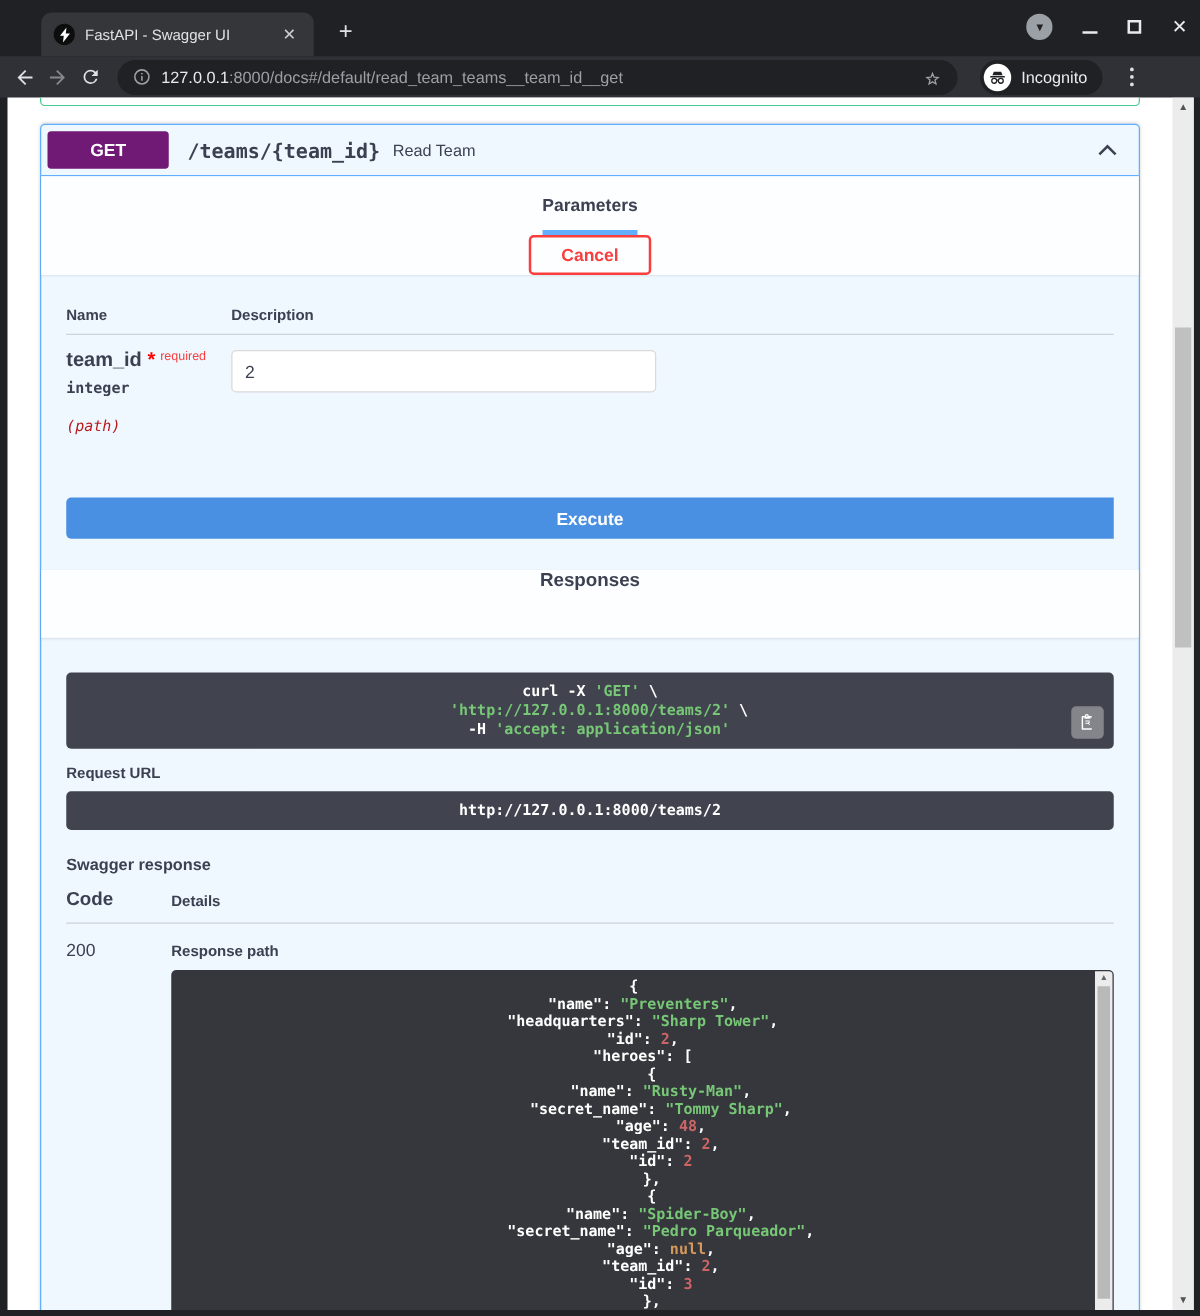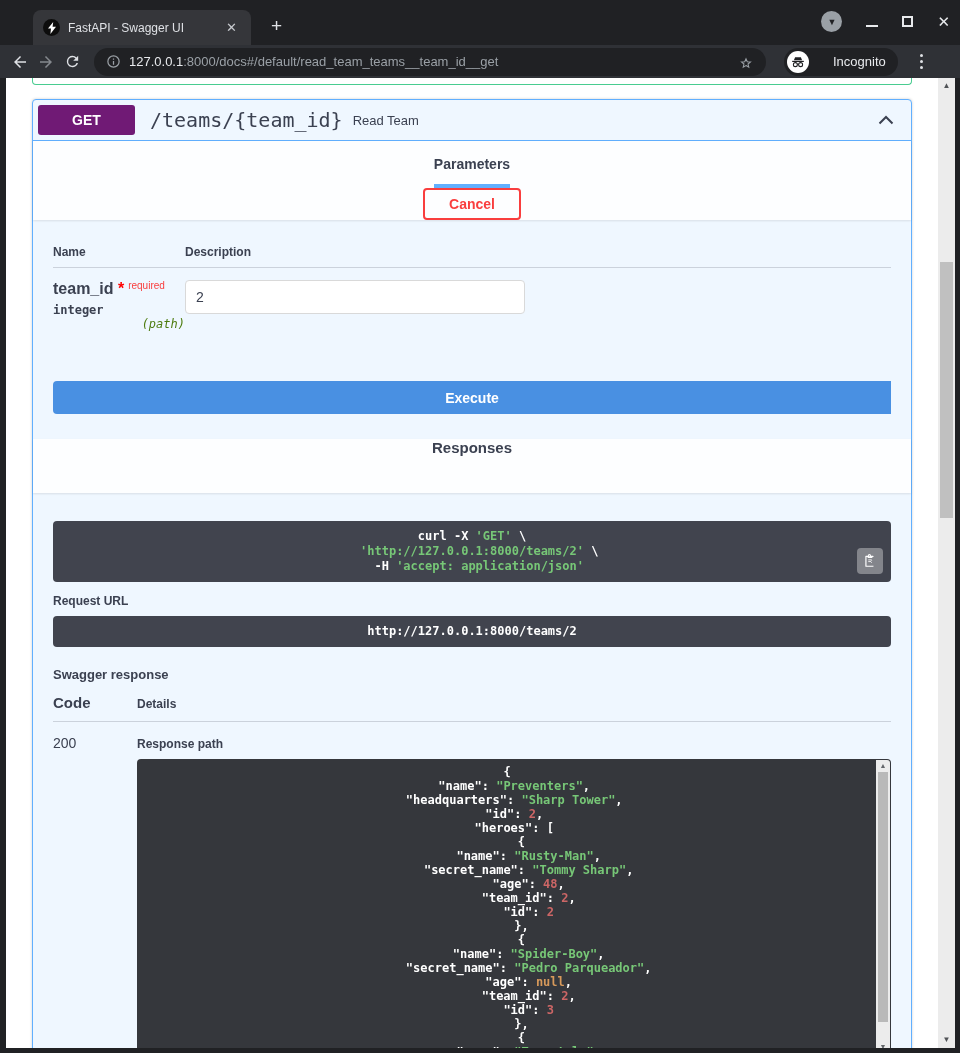--- a/index.html
+++ b/index.html
@@ -35,21 +35,21 @@
   .nav-icon { width:20px; height:20px; display:flex; align-items:center; justify-content:center; }
   .omnibox {
     width:672px; height:28px; background:#202124; border-radius:14px;
     display:flex; align-items:center; padding:0 12px; gap:8px; margin-left:6px;
   }
   .url-text { font-size:13px; white-space:nowrap; overflow:hidden; flex:1; }
   .url-host { color:#e8eaed; }
   .url-rest { color:#9aa0a6; }
   .incog-badge {
     margin-left:12px; height:28px; border-radius:14px; background:#202124;
-    display:flex; align-items:center; gap:24px; padding:0 12px 0 3px;
+    display:flex; align-items:center; gap:8px; padding:0 12px 0 3px;
   }
   .incog-circle { width:22px; height:22px; border-radius:50%; background:#fff;
     display:flex; align-items:center; justify-content:center; }
   .incog-label { color:#e8eaed; font-size:13px; }
   .kebab { margin-left:10px; display:flex; flex-direction:column; gap:3px; padding:0 6px; }
   .kebab i { width:3px; height:3px; border-radius:50%; background:#dfe1e5; display:block; }
 
   
   .page { position:absolute; top:78px; left:6px; right:5px; bottom:5px; background:#fff; overflow:hidden; }
   .page-scrollbar { position:absolute; top:0; right:0; bottom:0; width:17px; background:#ececec; }
@@ -62,21 +62,21 @@
 
   .opblock {
     margin-top:14px; border:1px solid #61affe; border-radius:4px;
     background:#eff7ff; box-shadow:0 0 3px rgba(0,0,0,.19);
   }
   .opblock-summary { display:flex; align-items:center; gap:10px; padding:5px; border-bottom:1px solid #61affe; }
   .method-badge {
     background:#701a75; color:#fff; font-weight:700; font-size:14px;
     width:97px; text-align:center; padding:7px 0; border-radius:3px; flex:0 0 auto;
   }
-  .op-path { font-family:"DejaVu Sans Mono", monospace; font-weight:400; font-size:20px; color:#3b4151; margin-left:5px; }
+  .op-path { font-family:"DejaVu Sans Mono", monospace; font-weight:700; font-size:16px; color:#3b4151; margin-left:5px; }
   .op-desc { font-size:13px; color:#3b4151; }
   .chevron { margin-left:auto; margin-right:12px; display:flex; }
 
   .section-header {
     display:flex; align-items:center; justify-content:space-between;
     padding:0 20px; background:rgba(255,255,255,.85); box-shadow:0 1px 2px rgba(0,0,0,.1);
     min-height:48px;
     flex-direction:column;
   }
   .tab-parameters { font-size:14px; font-weight:700; color:#3b4151; position:relative; padding:15px 0 16px; }
@@ -88,21 +88,21 @@
 
   .param-area { padding:25px 20px 30px; }
   .param-headers { display:flex; font-size:12px; font-weight:700; color:#3b4151;
     padding-bottom:8px; border-bottom:1px solid rgba(59,65,81,.2); }
   .col-name { width:132px; flex:0 0 auto; }
   .param-row { display:flex; padding-top:12px; }
   .param-name { font-size:16px; font-weight:700; color:#3b4151; }
   .req-star { color:#f00; }
   .req-label { color:#f93e3e; font-size:10px; position:relative; top:-5px; margin-left:4px; font-weight:400; }
   .param-type { font-family:"DejaVu Sans Mono", monospace; font-weight:700; font-size:12px; color:#3b4151; margin-top:5px; }
-  .param-in { font-family:"DejaVu Sans Mono", monospace; font-style:italic; font-size:12px; color:#4d7c0f; margin-top:0;text-align:right; }
+  .param-in { font-family:"DejaVu Sans Mono", monospace; font-style:italic; font-size:12px; color:#b91c1c; margin-top:17px; }
   .param-input {
     width:340px; height:34px; border:1px solid #d9d9d9; border-radius:4px;
     padding:0 10px; font-size:14px; color:#3b4151; background:#fff; font-family:inherit;
   }
 
   .execute-wrapper { display:flex; padding:20px 20px 25px; }
   .btn-execute {
     flex:1; background:#4990e2; color:#fff; font-weight:700; font-size:14px;
     border:none; border-radius:4px 0 0 4px; height:33px; font-family:inherit;
   }

